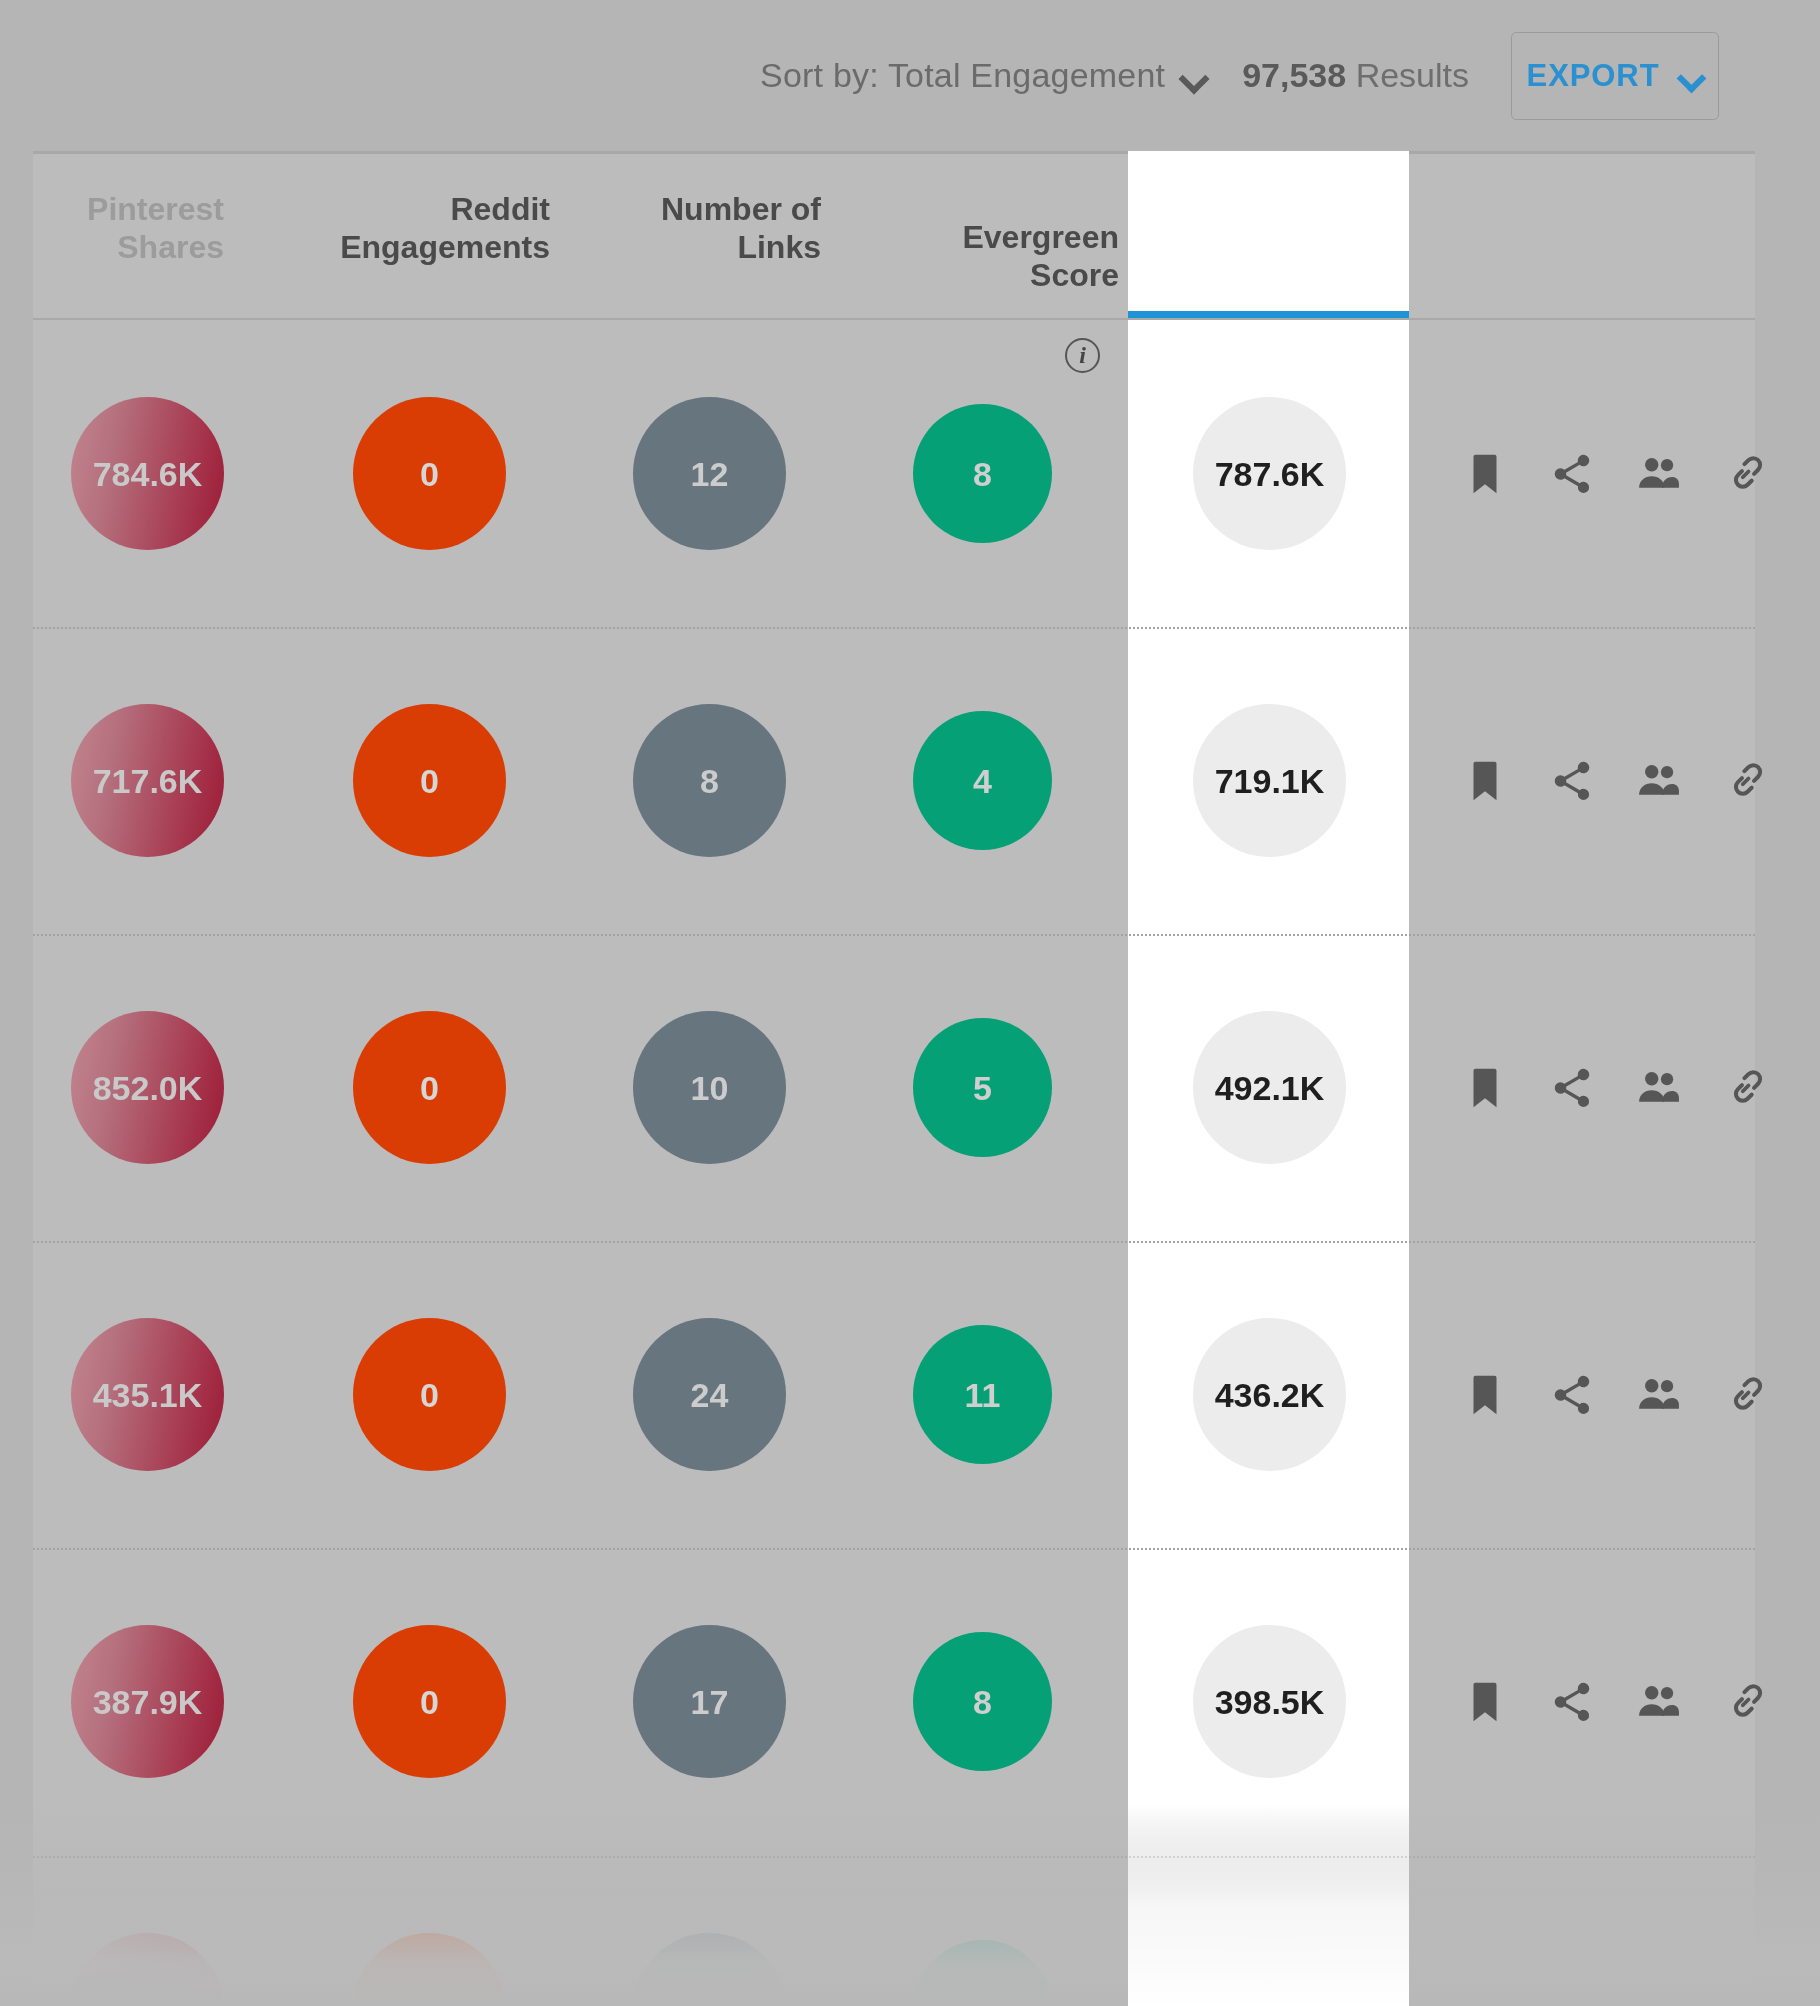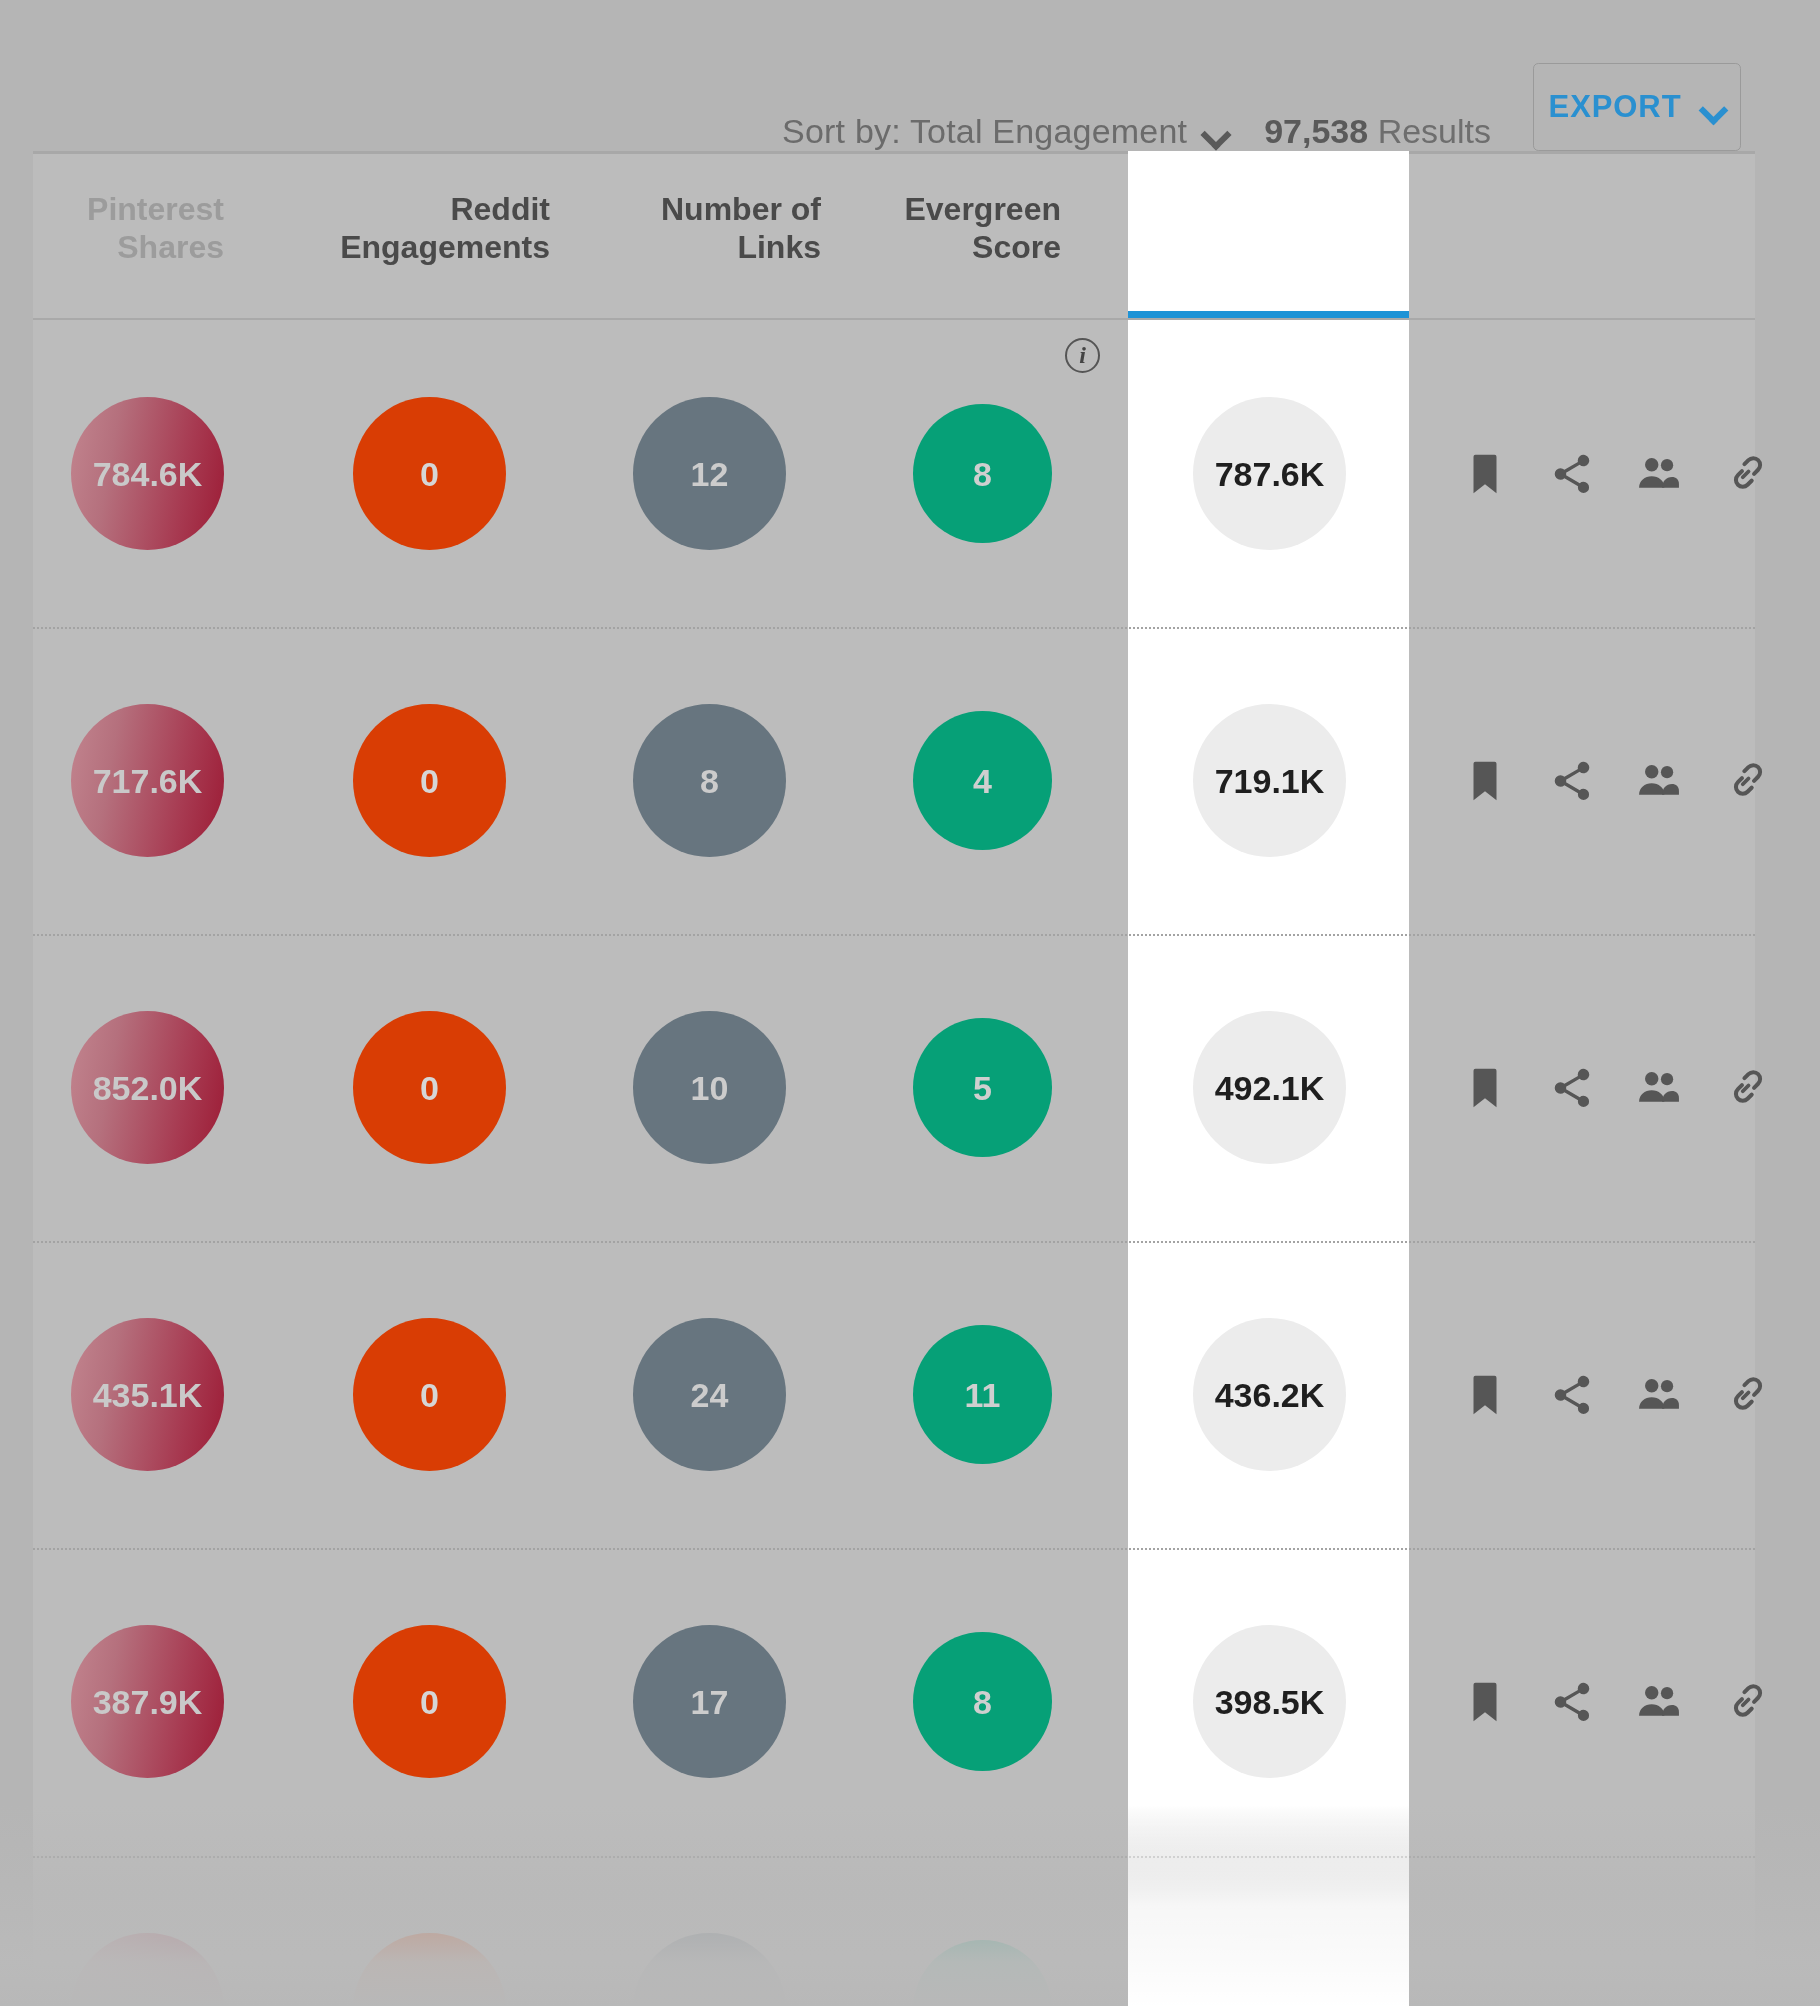--- a/index.html
+++ b/index.html
@@ -7,22 +7,22 @@
     width: 1821px; height: 2007px;
     background: #b3b3b3;
     font-family: "Liberation Sans", sans-serif;
     overflow: hidden;
   }
   #root { position: relative; width: 1821px; height: 2007px; background: #b5b5b5; }
 
   
   .toolbar {
     position: absolute; left: 0; top: 0; width: 1821px; height: 151px;
-    display: flex; align-items: flex-end; justify-content: flex-end;
-    padding-right: 80px;
+    display: flex; align-items: center; justify-content: flex-end;
+    padding-right: 102px;
   }
   .sortby {
     display: flex; align-items: center; gap: 16px;
     font-size: 34px; color: #6b6b6b; letter-spacing: 0.2px;
   }
   .chev {
     width: 26px; height: 16px; display: inline-block; position: relative;
   }
   .chev::before {
     content: ""; position: absolute; left: 1.8px; top: 0;
@@ -159,21 +159,21 @@
         <div>Shares</div>
       </div>
       <div class="hcell" style="left:309px;width:241px;">
         <div>Reddit</div>
         <div>Engagements</div>
       </div>
       <div class="hcell" style="left:598px;width:223px;">
         <div>Number of</div>
         <div>Links</div>
       </div>
-      <div class="hcell" style="left:838px;width:223px;">
+      <div class="hcell" style="left:896px;width:223px;margin-top:28px;">
         <div>Evergreen</div>
         <div>Score</div>
       </div>
     </div>
     <div class="info-icon" style="left:1065px;top:187px;">i</div>
     <div class="head-underline"></div>
     <div class="head-sep"></div>
 
     <div id="rows">
         <div class="row" style="top: 169px;">

